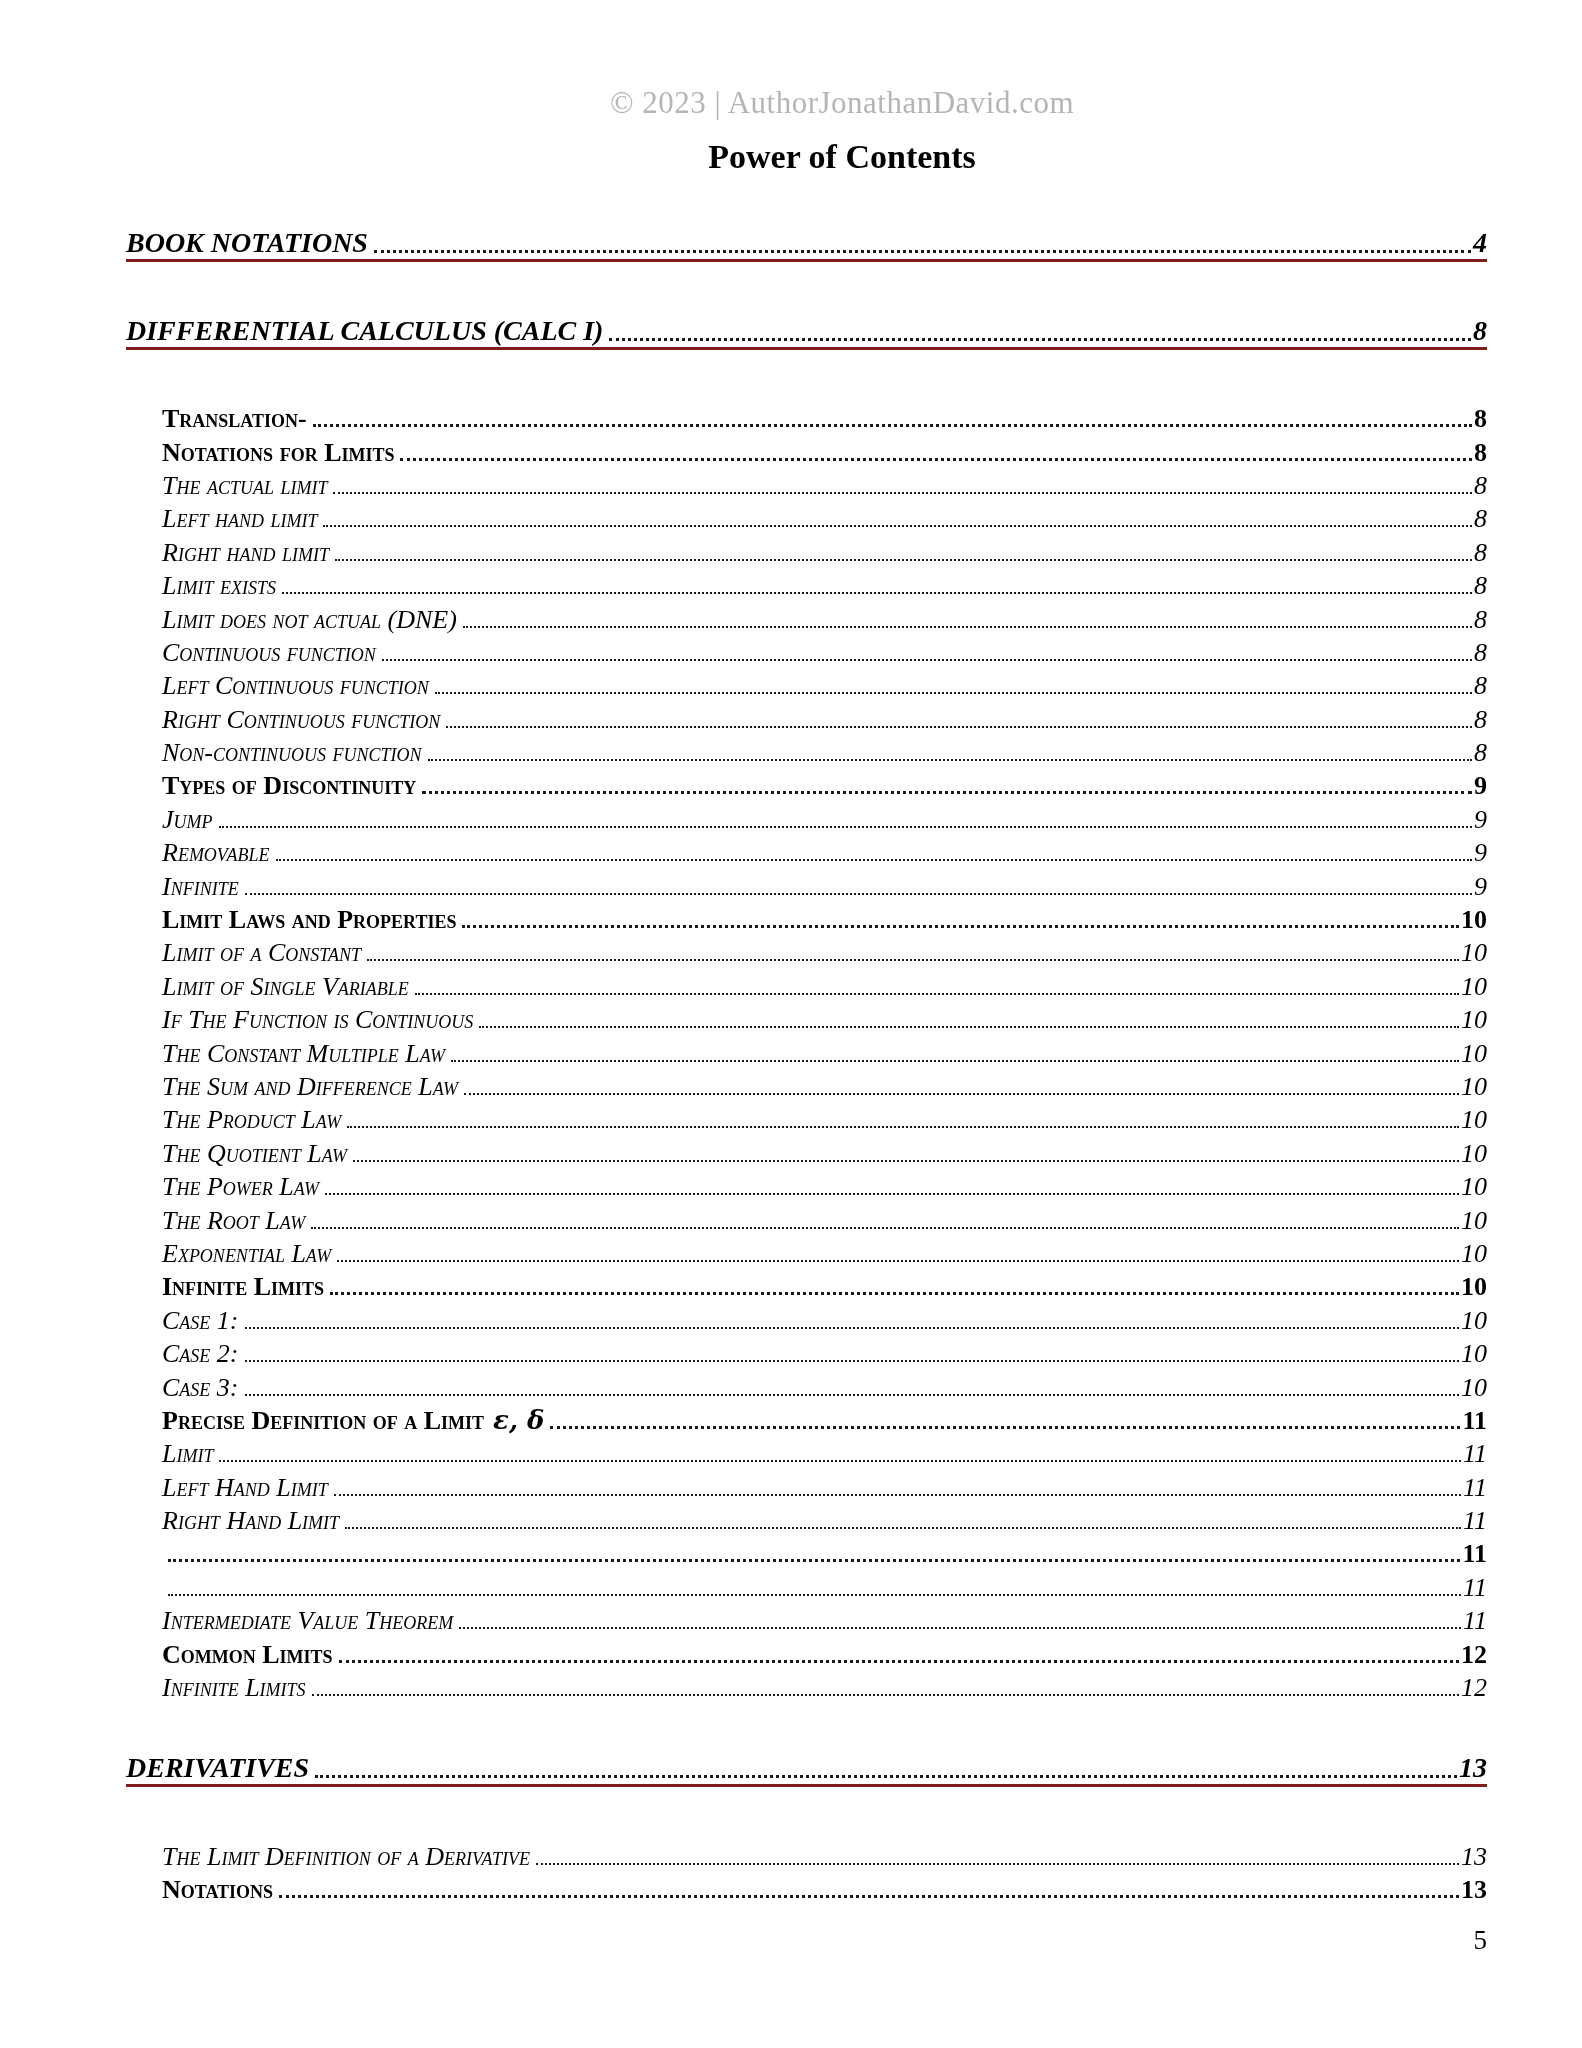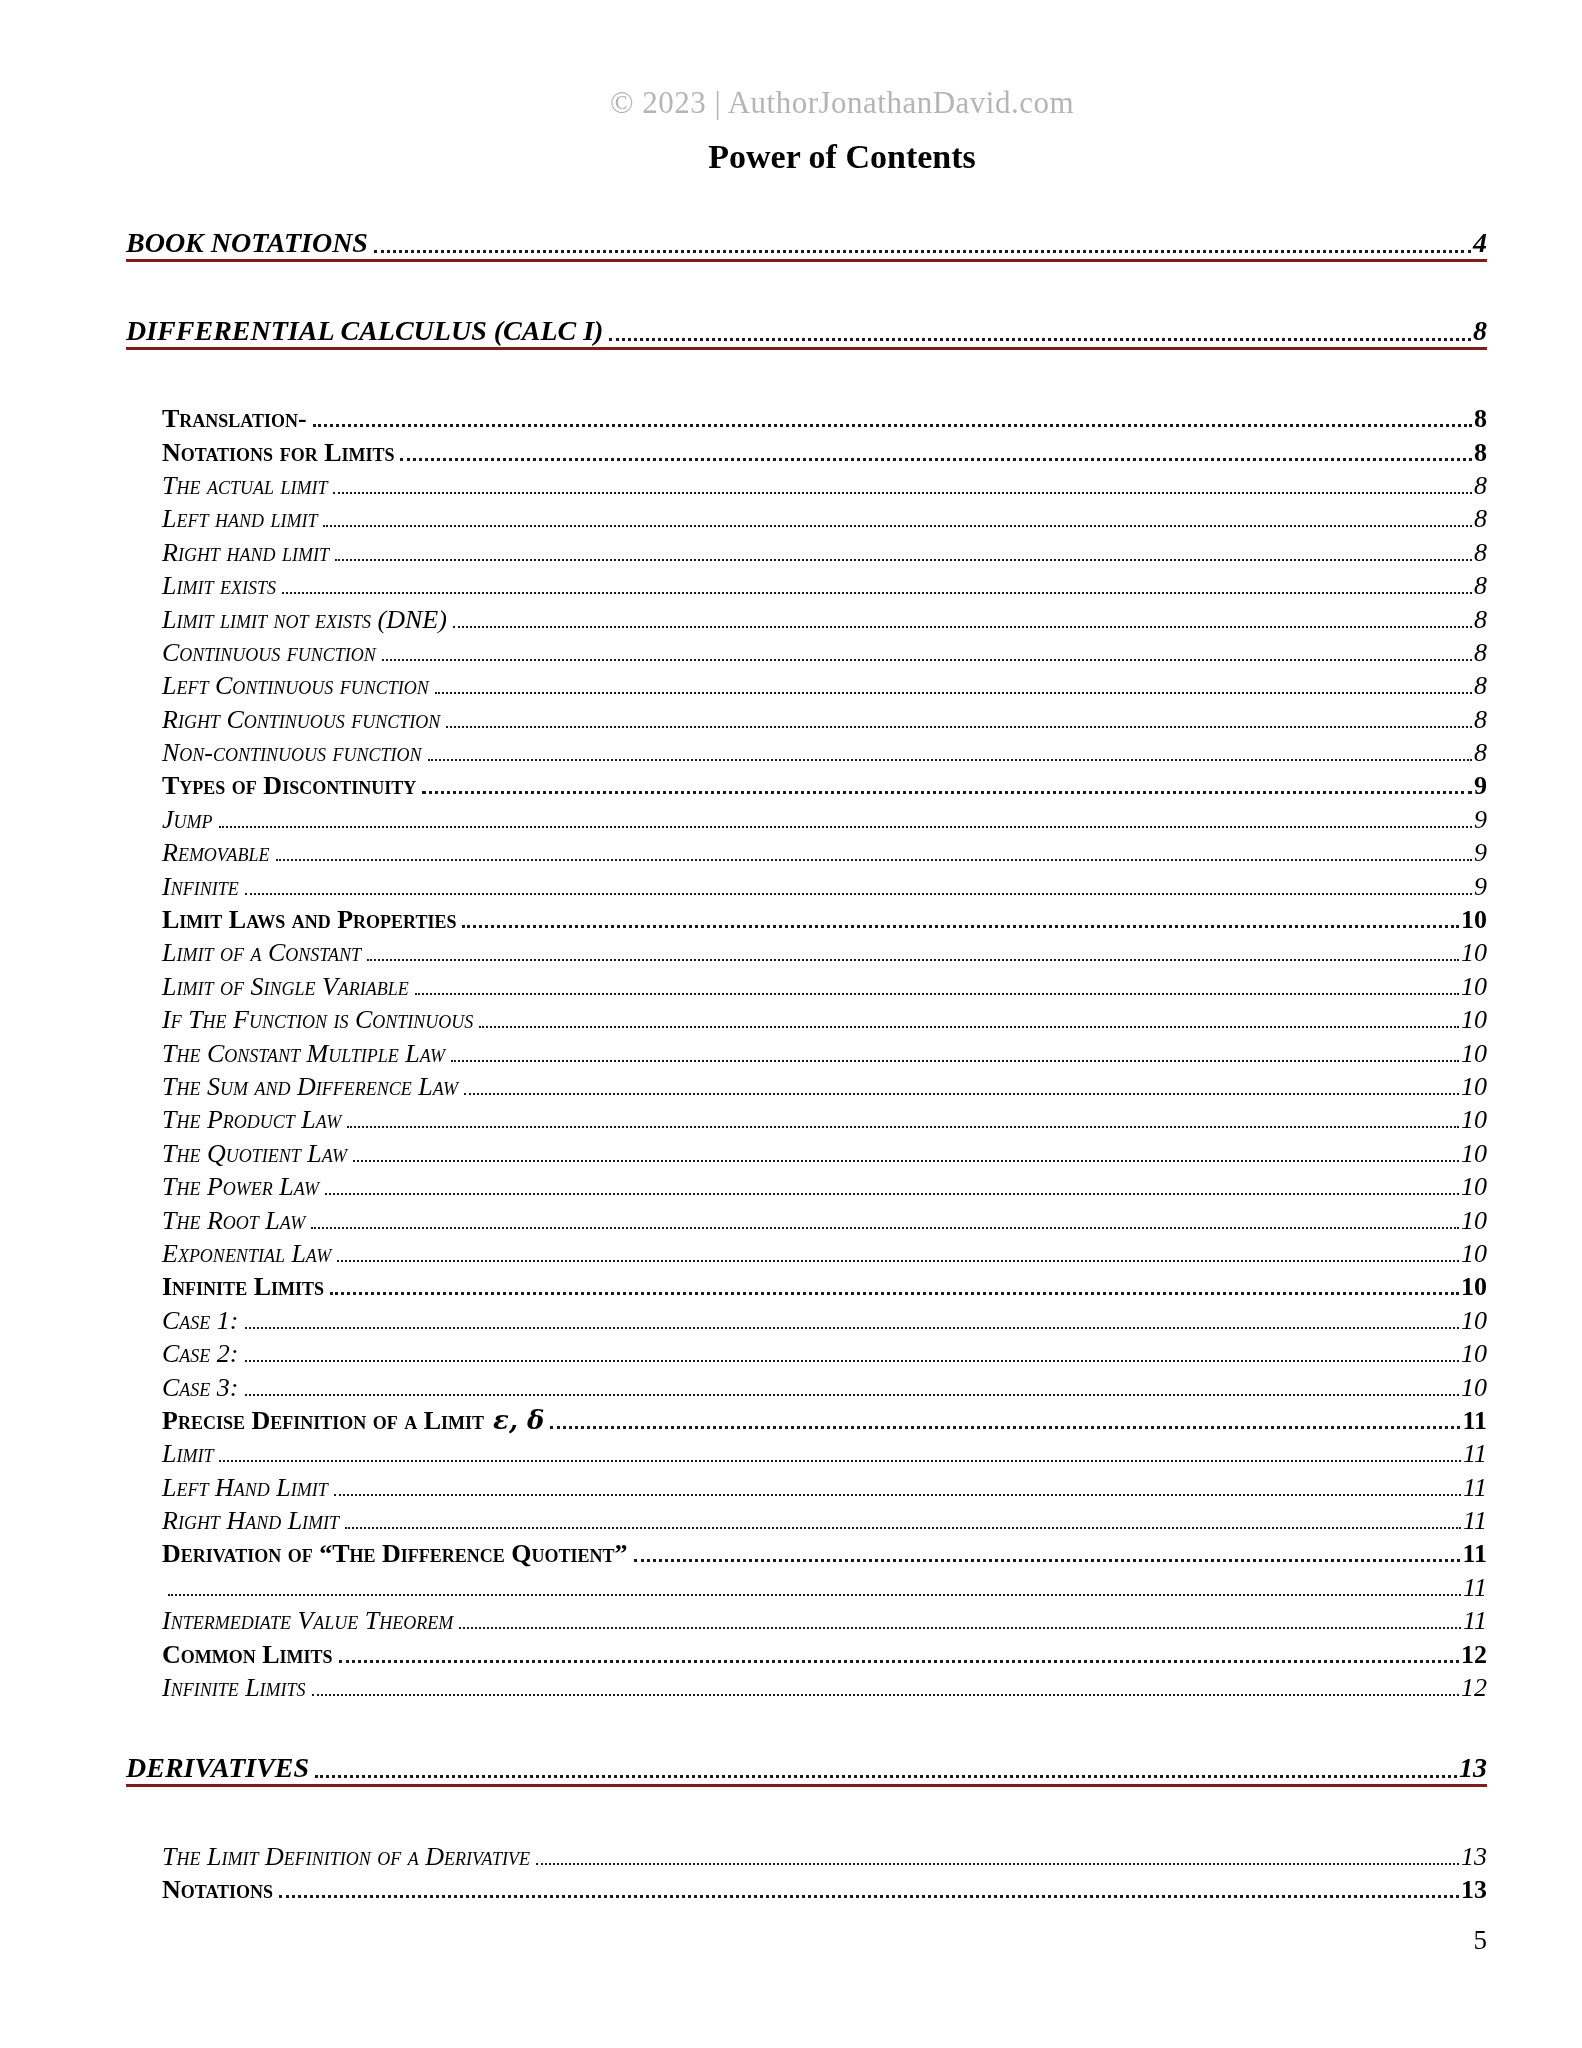--- a/index.html
+++ b/index.html
@@ -106,21 +106,21 @@
       <span class="label">Right hand limit</span>
       <span class="leader"></span>
       <span class="pagenum">8</span>
     </div>
       <div class="toc-row h3">
       <span class="label">Limit exists</span>
       <span class="leader"></span>
       <span class="pagenum">8</span>
     </div>
       <div class="toc-row h3">
-      <span class="label">Limit limit not exists (DNE)</span>
+      <span class="label">Limit does not actual (DNE)</span>
       <span class="leader"></span>
       <span class="pagenum">8</span>
     </div>
       <div class="toc-row h3">
       <span class="label">Continuous function</span>
       <span class="leader"></span>
       <span class="pagenum">8</span>
     </div>
       <div class="toc-row h3">
       <span class="label">Left Continuous function</span>
@@ -246,21 +246,20 @@
       <span class="label">Left Hand Limit</span>
       <span class="leader"></span>
       <span class="pagenum">11</span>
     </div>
       <div class="toc-row h3">
       <span class="label">Right Hand Limit</span>
       <span class="leader"></span>
       <span class="pagenum">11</span>
     </div>
       <div class="toc-row h2">
-      <span class="label">Derivation of “The Difference Quotient”</span>
       <span class="leader"></span>
       <span class="pagenum">11</span>
     </div>
       <div class="toc-row h3">
       <span class="leader"></span>
       <span class="pagenum">11</span>
     </div>
       <div class="toc-row h3">
       <span class="label">Intermediate Value Theorem</span>
       <span class="leader"></span>

